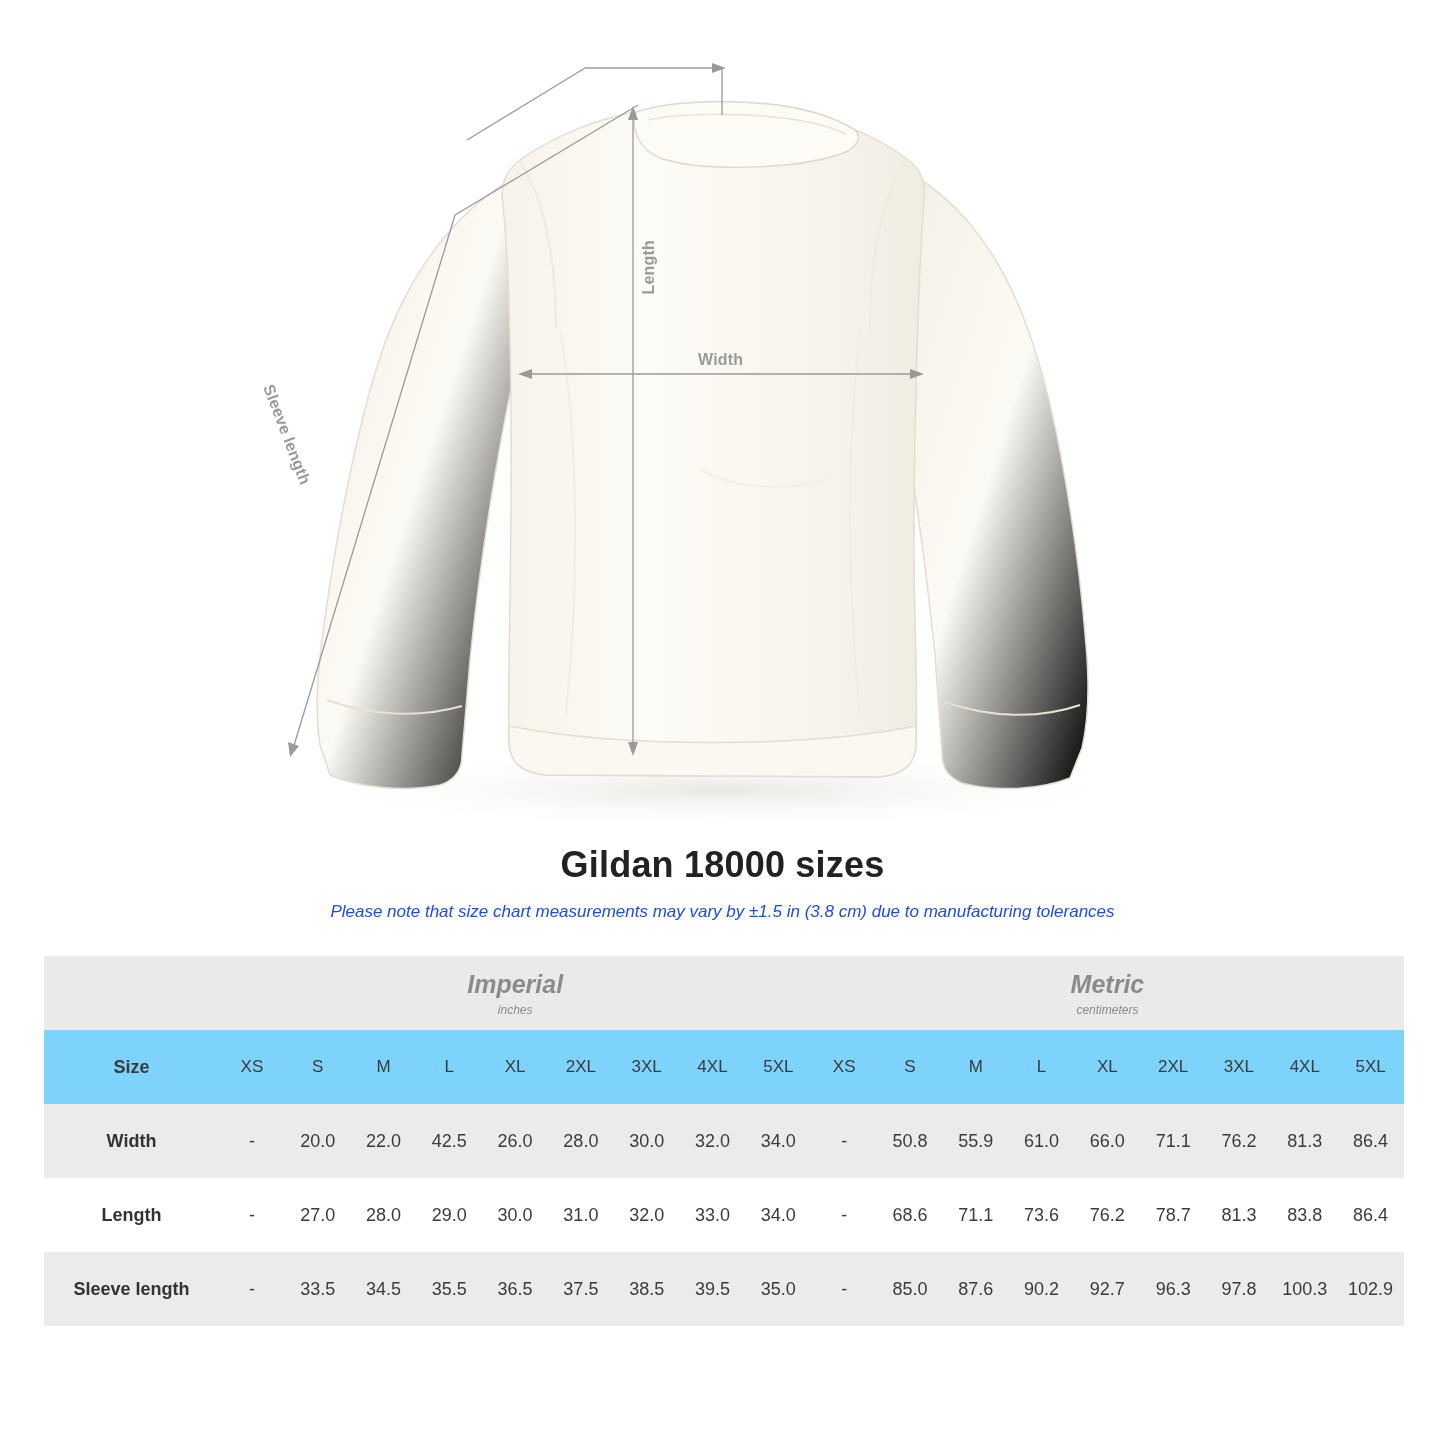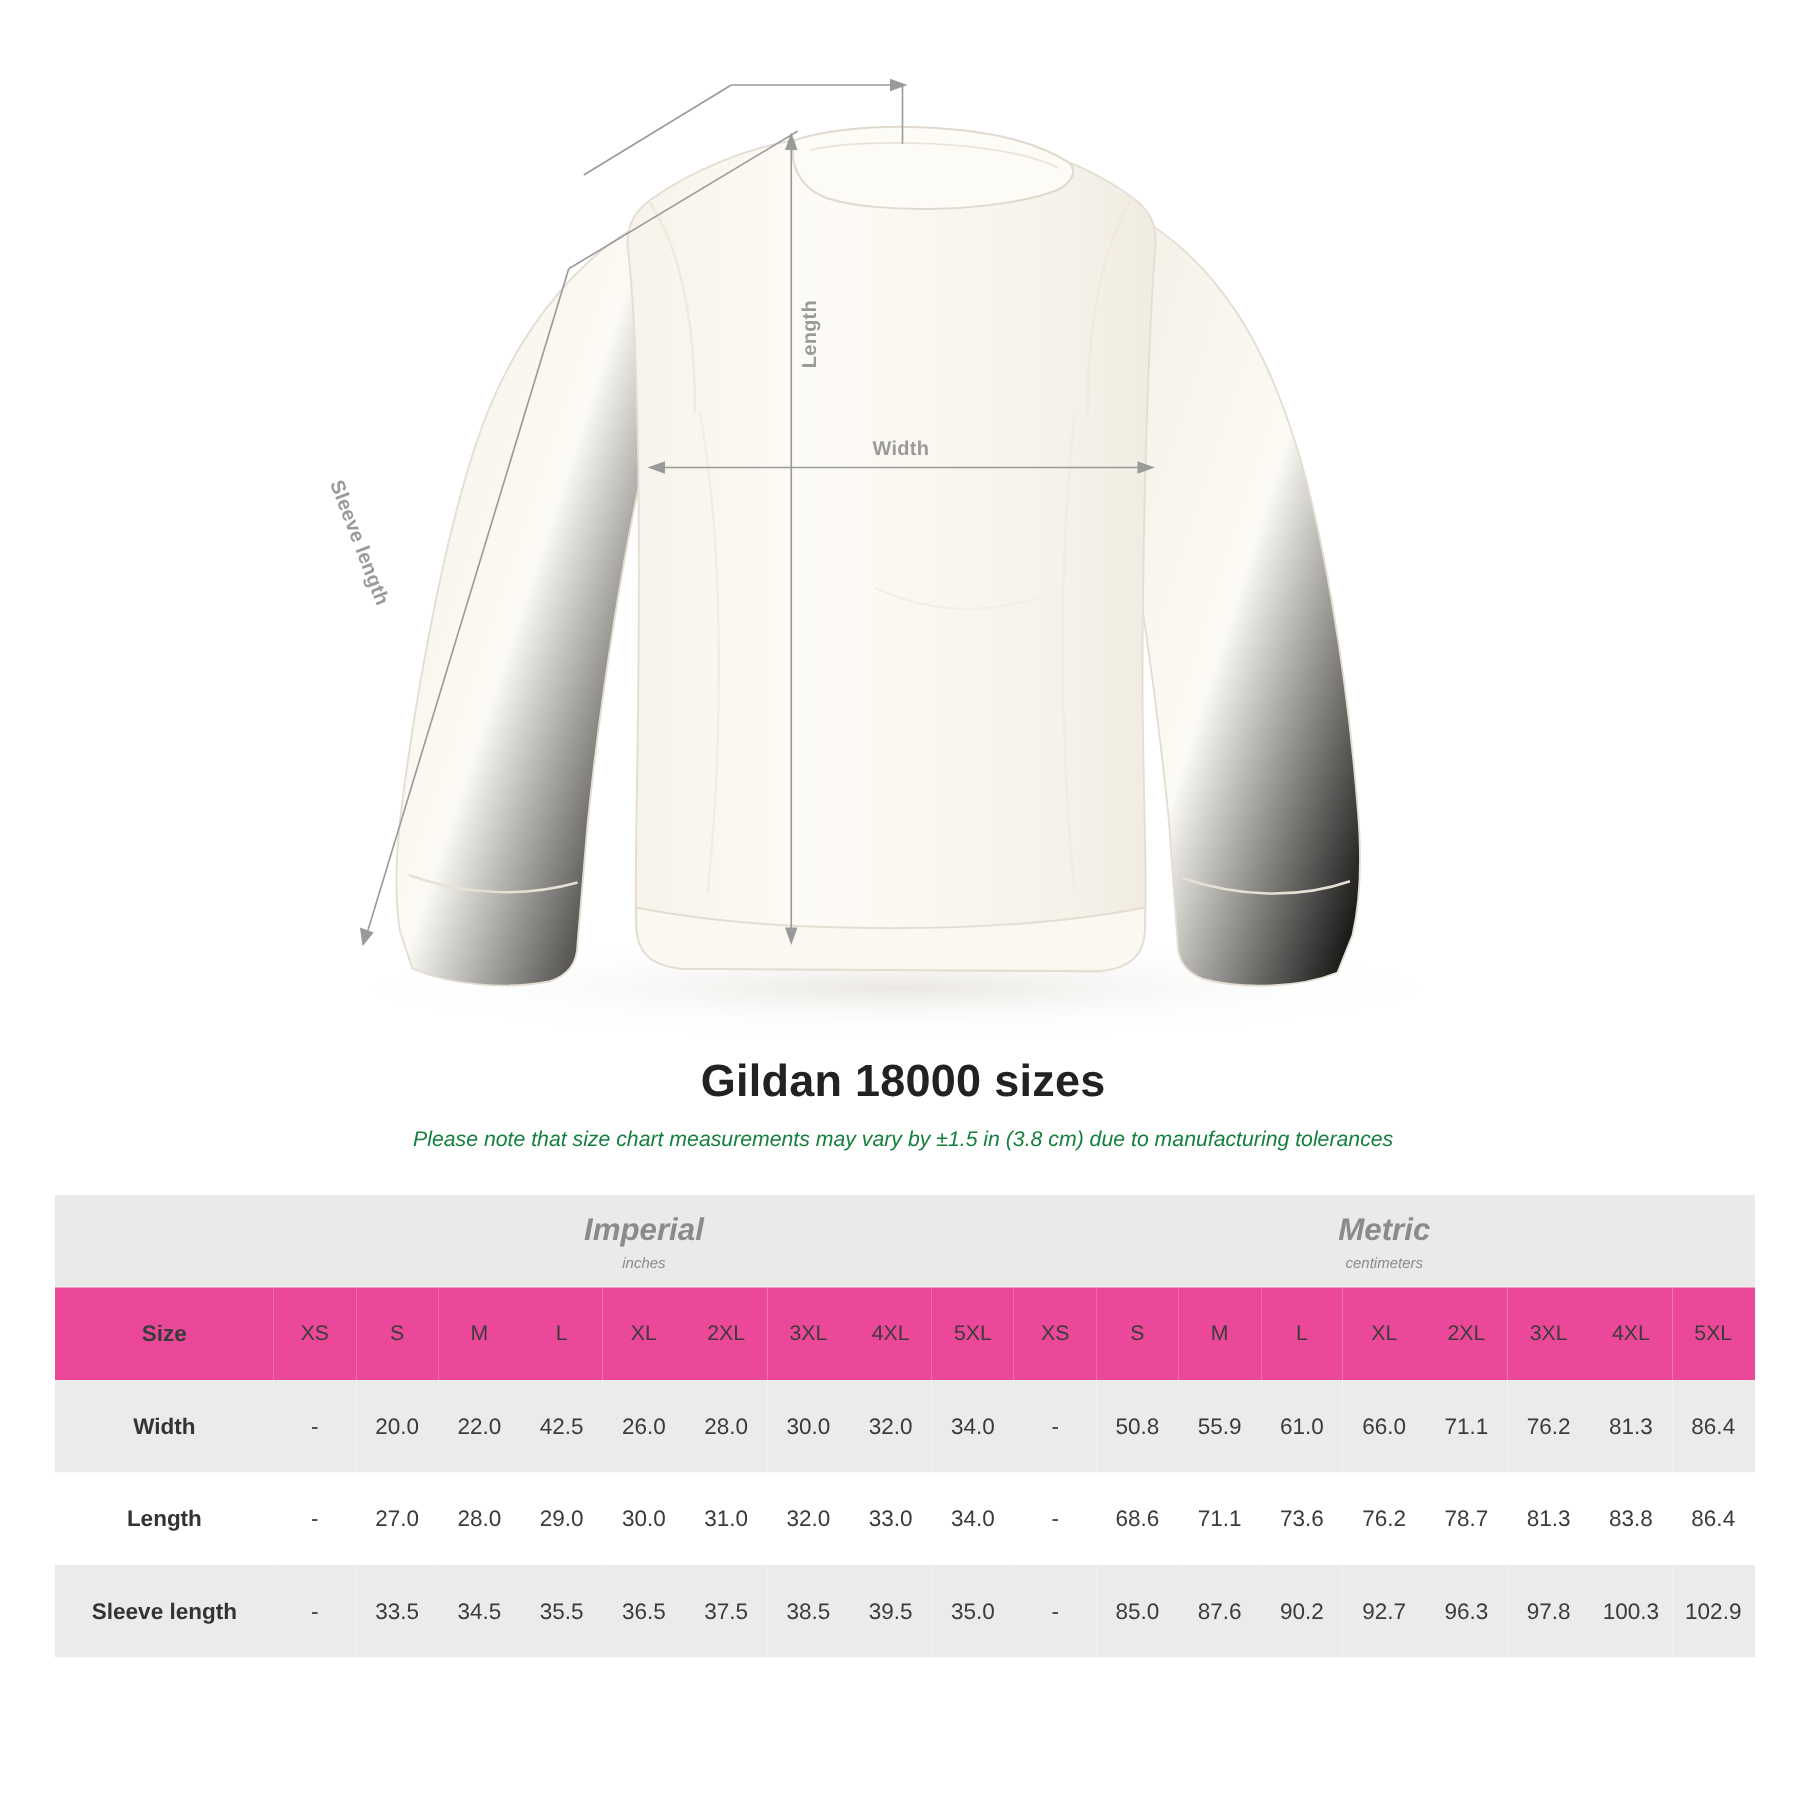--- a/index.html
+++ b/index.html
@@ -59,21 +59,21 @@
   .chart-title {
     font-size: 36px;
     font-weight: bold;
     color: #222222;
     margin: 0 0 16px 0;
     letter-spacing: 0.2px;
   }
   .chart-note {
     font-size: 17px;
     font-style: italic;
-    color: #15803d;
+    color: #1d4ed8;
     margin: 0;
   }
 
   
   .table-wrap {
     margin: 34px 44px 0 44px;
   }
   table.size-table {
     border-collapse: collapse;
     width: 1357px;
@@ -102,21 +102,21 @@
     color: #8b8b8b;
   }
   .unit-sub {
     font-size: 12px;
     font-style: italic;
     color: #8b8b8b;
   }
   .corner-cell { background: #eaeaea; }
 
   .head-row td {
-    background: #ec4899;
+    background: #7dd3fc;
     font-size: 18px;
     font-weight: bold;
     color: #333333;
   }
   .head-row td.rowlabel { font-size: 18px; font-weight: bold; }
 
   .data-row td { background: #ffffff; }
   .data-row.alt td { background: #ebebeb; }
   .data-row td.rowlabel {
     font-weight: bold;

